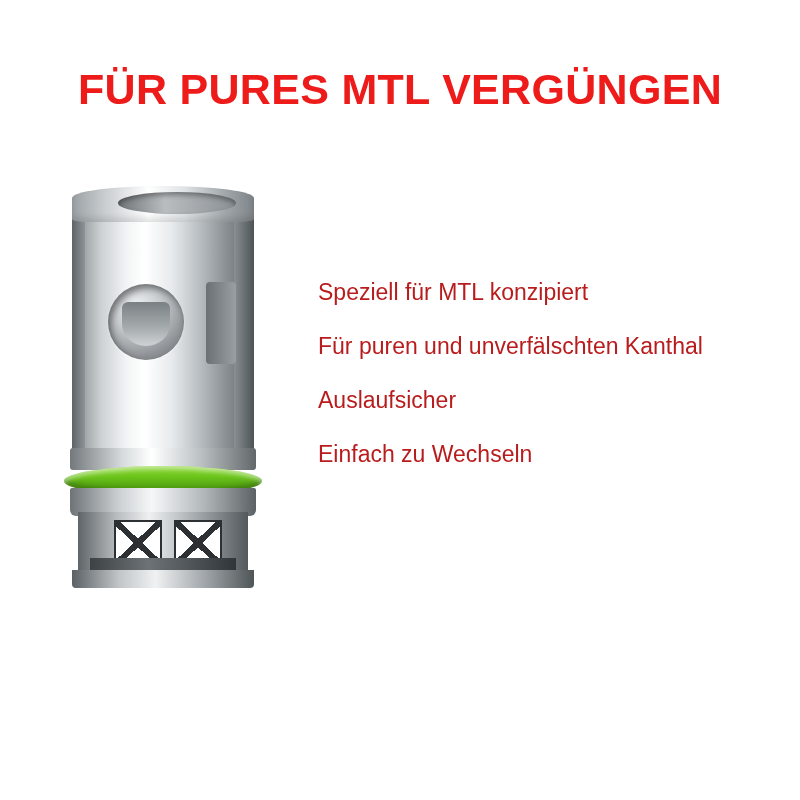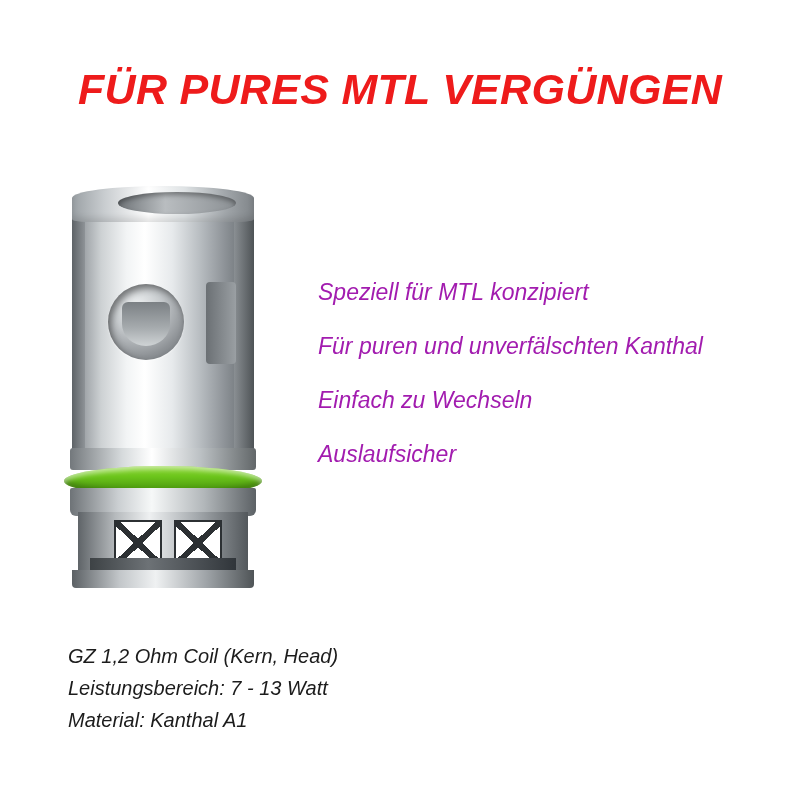--- a/index.html
+++ b/index.html
@@ -12,21 +12,20 @@
     background: #ffffff;
     font-family: "Liberation Sans", sans-serif;
     overflow: hidden;
     position: relative;
   }
 
   .page {
     position: relative;
     width: 800px;
     height: 644px;
-    font-style: italic;
   }
 
   
   .headline {
     position: absolute;
     top: 66px;
     left: 0;
     width: 800px;
     text-align: center;
     color: #ee1b1b;
@@ -36,21 +35,21 @@
     line-height: 1.1;
     white-space: nowrap;
   }
 
   
   .features {
     position: absolute;
     left: 318px;
     top: 278px;
     width: 430px;
-    color: #a21caf;
+    color: #b91c1c;
     font-size: 23px;
     line-height: 1.26;
   }
   .feature {
     margin-bottom: 25px;
   }
   .feature:last-child { margin-bottom: 0; }
 
   
   .specs {
@@ -281,23 +280,18 @@
         <div class="cage-x"></div>
       </div>
     </div>
     <div class="base-dark"></div>
     <div class="base"></div>
   </div>
 
   <div class="features">
     <div class="feature">Speziell für MTL konzipiert</div>
     <div class="feature">Für puren und unverfälschten Kanthal</div>
+    <div class="feature">Auslaufsicher</div>
     <div class="feature">Einfach zu Wechseln</div>
-    <div class="feature">Auslaufsicher</div>
   </div>
 
-  <div class="specs">
-    <div>GZ 1,2 Ohm Coil (Kern, Head)</div>
-    <div>Leistungsbereich: 7 - 13 Watt</div>
-    <div>Material: Kanthal A1</div>
-  </div>
 
 </div>
 
 </body></html>

